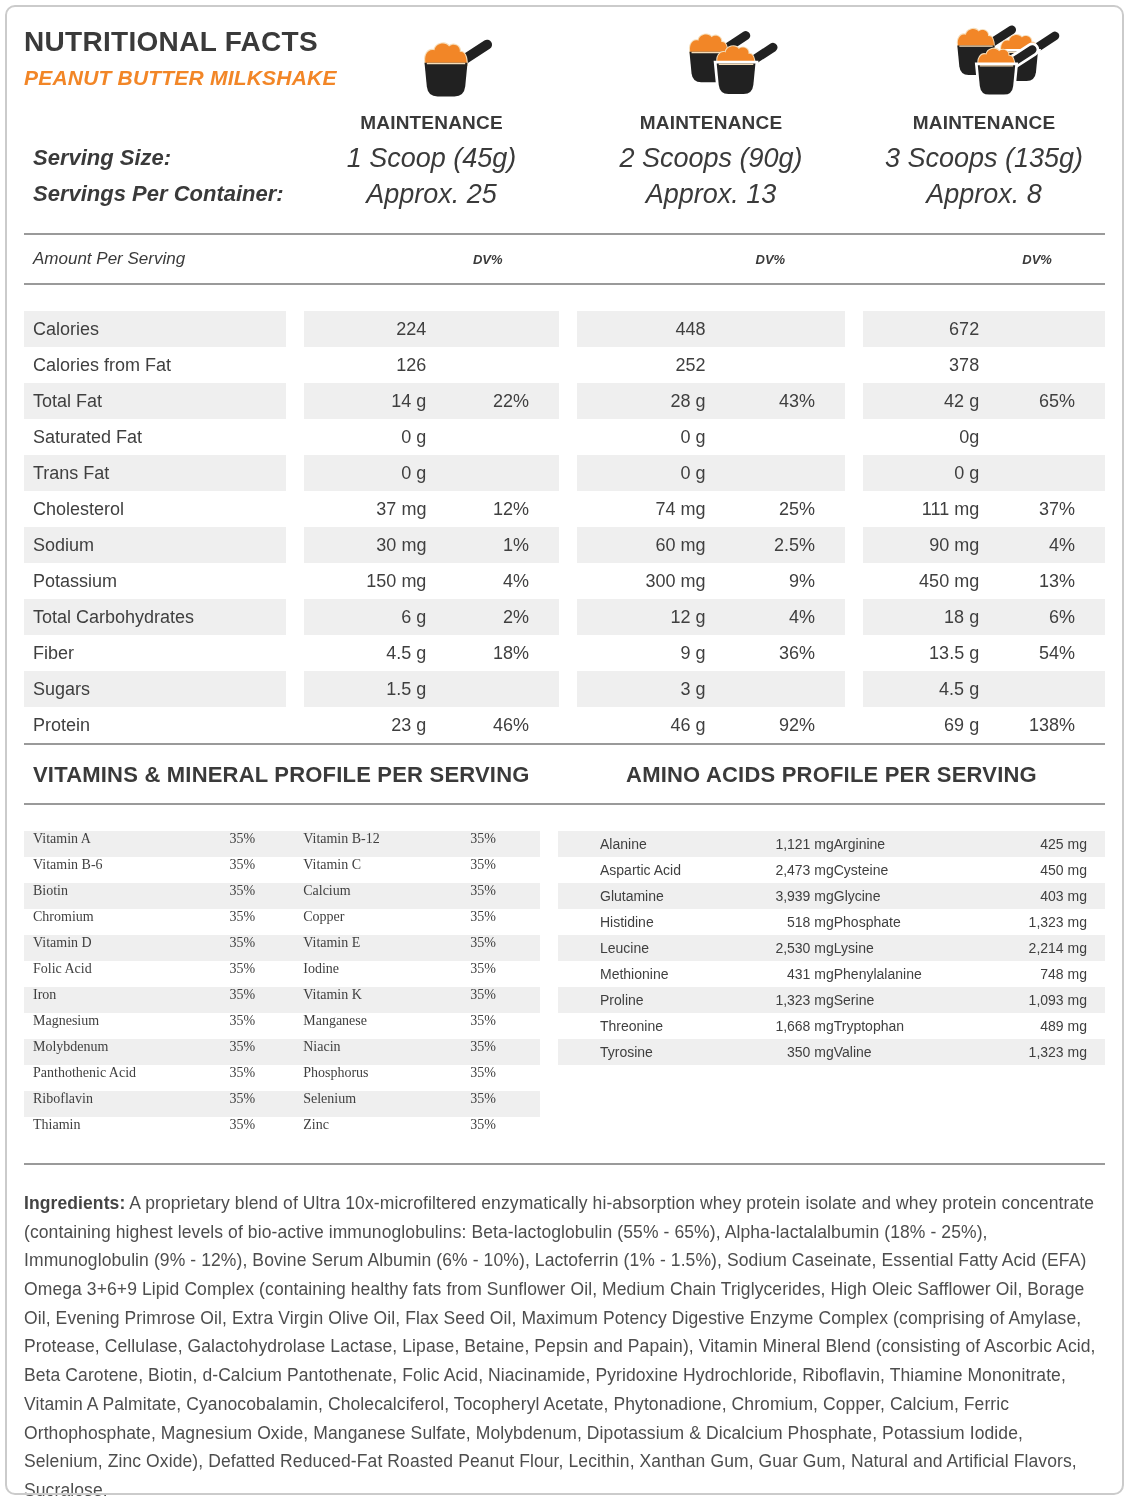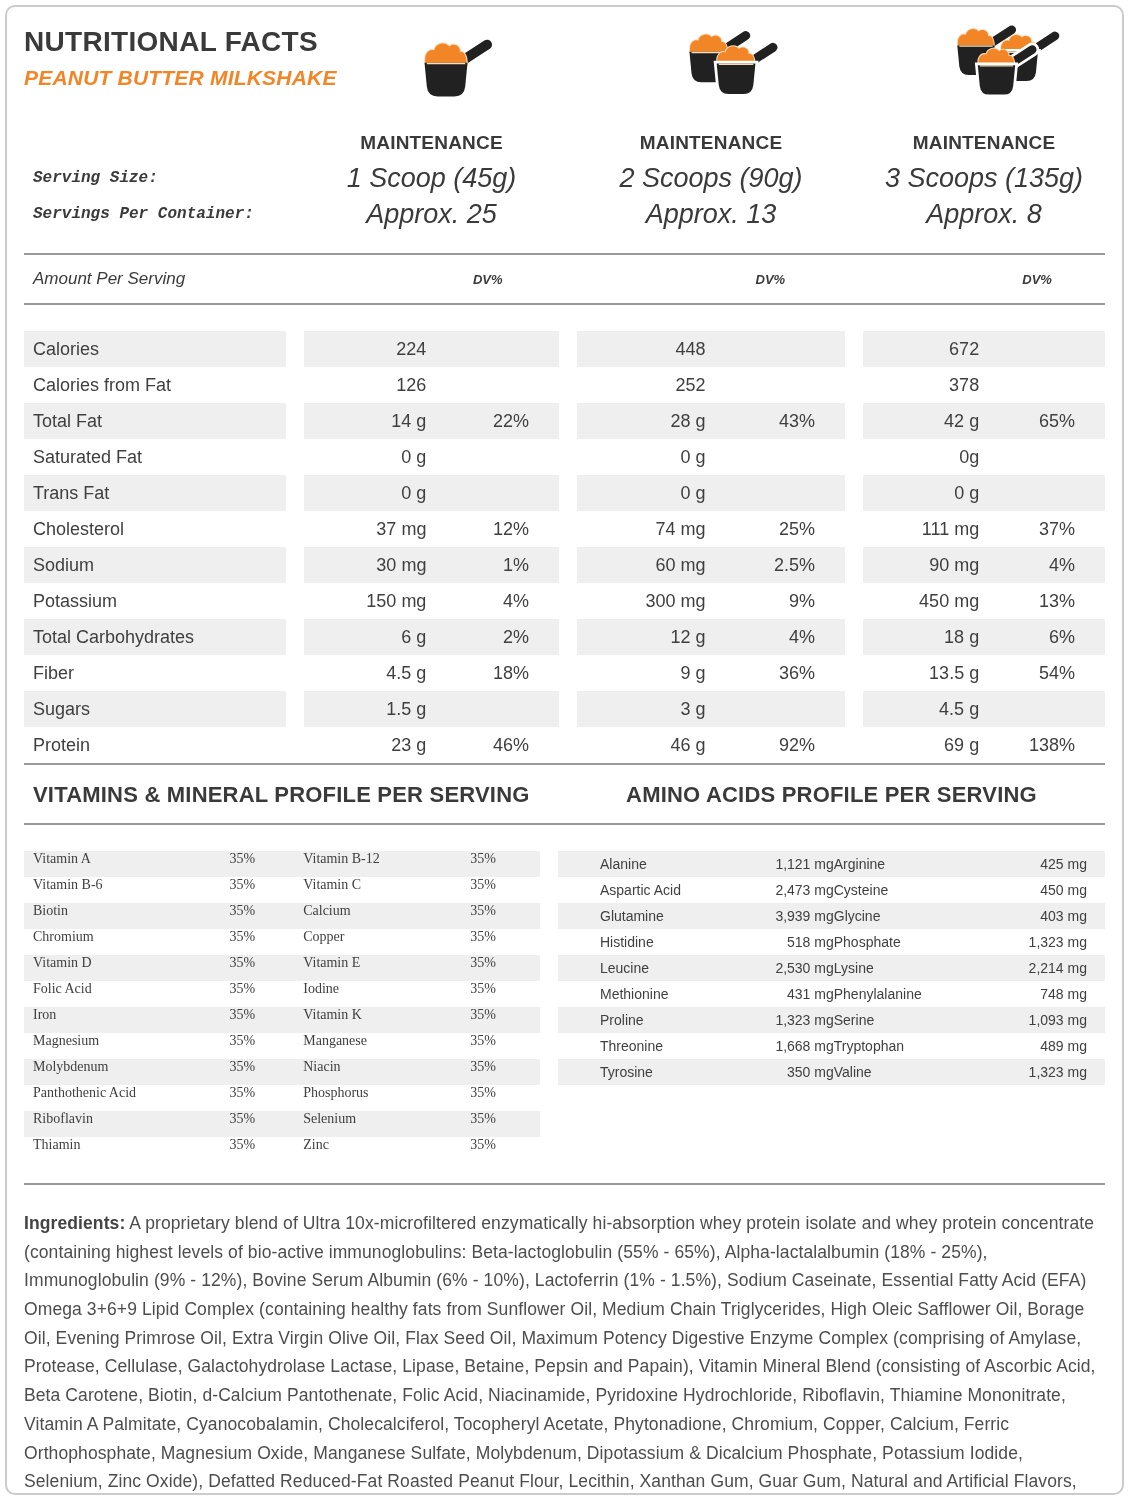--- a/index.html
+++ b/index.html
@@ -25,24 +25,24 @@
     display:grid;
     grid-template-columns:var(--c1) var(--c2) var(--c3) var(--c4);
     column-gap:var(--gap);
   }
   
   .row-icons{height:102px;align-items:end;}
   .title-cell{align-self:start;padding-top:26px;white-space:nowrap;}
   .title{font-size:28px;font-weight:bold;color:var(--dark);letter-spacing:.3px;}
   .subtitle{font-size:21px;font-weight:bold;font-style:italic;color:var(--orange);margin-top:8px;letter-spacing:.2px;}
   .icon-cell{display:flex;justify-content:center;align-items:flex-end;transform:translateX(24px);}
-  .row-tier{height:34px;margin-top:24px;}
+  .row-tier{height:34px;margin-top:4px;}
   .tier{font-size:19px;font-weight:bold;color:var(--dark);text-align:center;align-self:center;letter-spacing:.2px;}
   .row-serving{height:36px;align-items:center;}
-  .hdr-label{font-size:16px;font-weight:bold;font-style:italic;color:var(--dark);white-space:nowrap;padding-left:9px;font-family:Liberation Mono, monospace;}
+  .hdr-label{font-size:22px;font-weight:bold;font-style:italic;color:var(--dark);white-space:nowrap;padding-left:9px;}
   .hdr-val{font-size:27px;font-style:italic;color:var(--dark);text-align:center;}
   
   .hr{height:2px;background:var(--line);}
   .hr-head{margin-top:21px;}
   
   .table-head{height:48px;align-items:center;}
   .aps{font-size:17px;font-weight:normal;font-style:italic;color:var(--dark);padding-left:9px;}
   .group{display:grid;grid-template-columns:48% 1fr;align-items:center;height:100%;}
   .amt{text-align:right;}
   .dv{text-align:right;padding-right:30px;}

